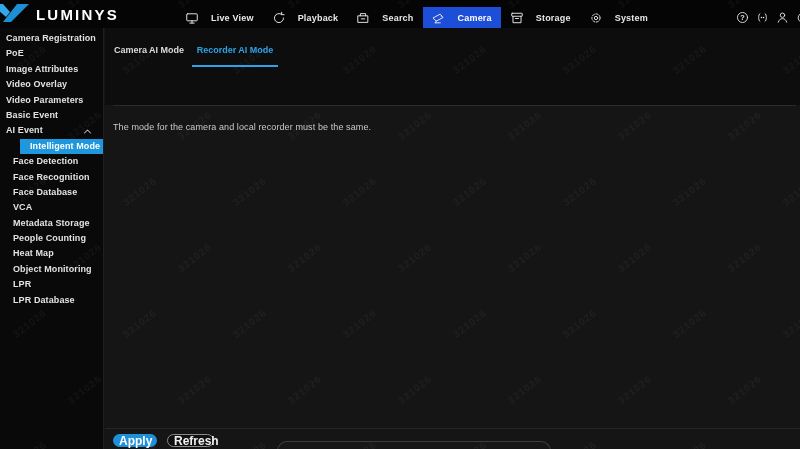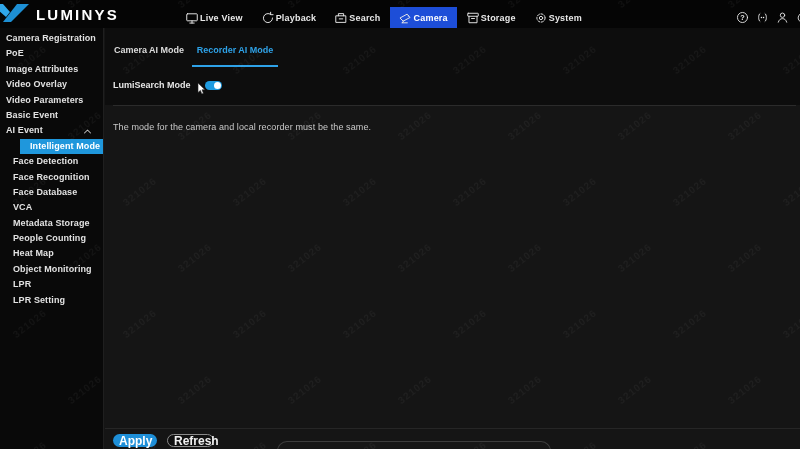--- a/index.html
+++ b/index.html
@@ -7,21 +7,21 @@
     width:800px;height:449px;position:relative;overflow:hidden;
     background:#151515;font-family:"Liberation Sans",sans-serif;
     -webkit-font-smoothing:antialiased;
   }
   
   .topbar{position:absolute;top:0;left:0;right:0;height:28px;background:#050505;z-index:5}
   .logo{position:absolute;left:0;top:0;height:28px;display:flex;align-items:center}
   .logo svg{margin-left:-5px}
   .brand-text{color:#ffffff;font-size:15px;font-weight:bold;letter-spacing:2.2px;margin-left:5px}
   .nav{position:absolute;left:176px;top:7px;bottom:0;display:flex}
-  .nav-item{display:flex;align-items:center;gap:1px;padding:0 9px;cursor:pointer}
+  .nav-item{display:flex;align-items:center;gap:12px;padding:0 9px;cursor:pointer}
   .nav-item .lbl{color:#e8e8e8;font-size:9px;font-weight:bold;letter-spacing:.2px}
   .nav-item.active{background:#1d4ed8}
   .nav-item.active .lbl{color:#fff}
   .icn{display:inline-flex;align-items:center;justify-content:center}
   .icn svg{display:block}
   .actions{position:absolute;right:-9px;top:7px;bottom:0;display:flex;align-items:center;gap:7px}
   .act{display:inline-flex;cursor:pointer}
   
   .sidebar{position:absolute;left:0;top:28px;bottom:0;width:104px;background:#090909;
     border-right:1px solid #1f1f1f;padding-top:3px;box-sizing:border-box}
@@ -219,40 +219,31 @@
     <div class="side-item sub">
       <span class="s-lbl">Heat Map</span>
     </div>
     <div class="side-item sub">
       <span class="s-lbl">Object Monitoring</span>
     </div>
     <div class="side-item sub">
       <span class="s-lbl">LPR</span>
     </div>
     <div class="side-item sub">
-      <span class="s-lbl">LPR Setting</span>
+      <span class="s-lbl">LPR Database</span>
     </div>
   </div>
 
 <div class="main">
   <div class="main-top"></div>
   <div class="tabs">
       <div class="tab">Camera AI Mode</div>
       <div class="tab active">Recorder AI Mode</div>
     </div>
 
-  <div class="toggle-row">
-    <span class="toggle-label">LumiSearch Mode</span>
-    <span class="switch">
-      <span class="knob"></span>
-      <svg class="cursor" width="11" height="12" viewBox="0 0 11 12">
-        <polygon points="1,0 1,9.5 3.4,7.4 4.8,11 6.4,10.3 5,6.8 8,6.8" fill="#ffffff" stroke="#222" stroke-width="0.6"></polygon>
-      </svg>
-    </span>
-  </div>
 
   <div class="divider"></div>
   <div class="note">The mode for the camera and local recorder must be the same.</div>
 
   <div class="bottom-divider"></div>
   <div class="footer-buttons">
     <button class="btn btn-apply">Apply</button>
     <button class="btn btn-refresh">Refresh</button>
   </div>
 

